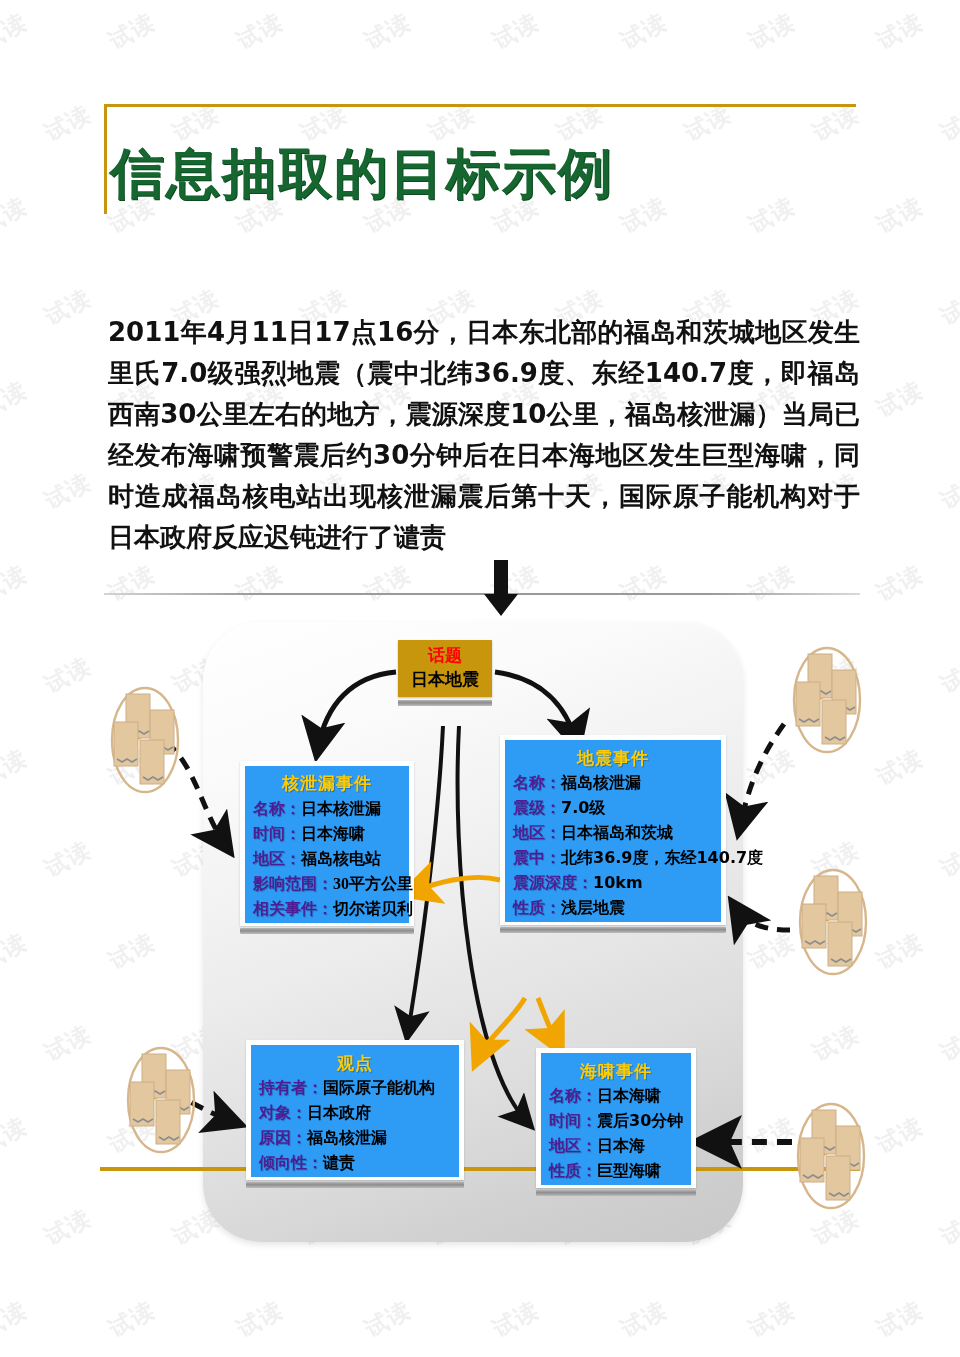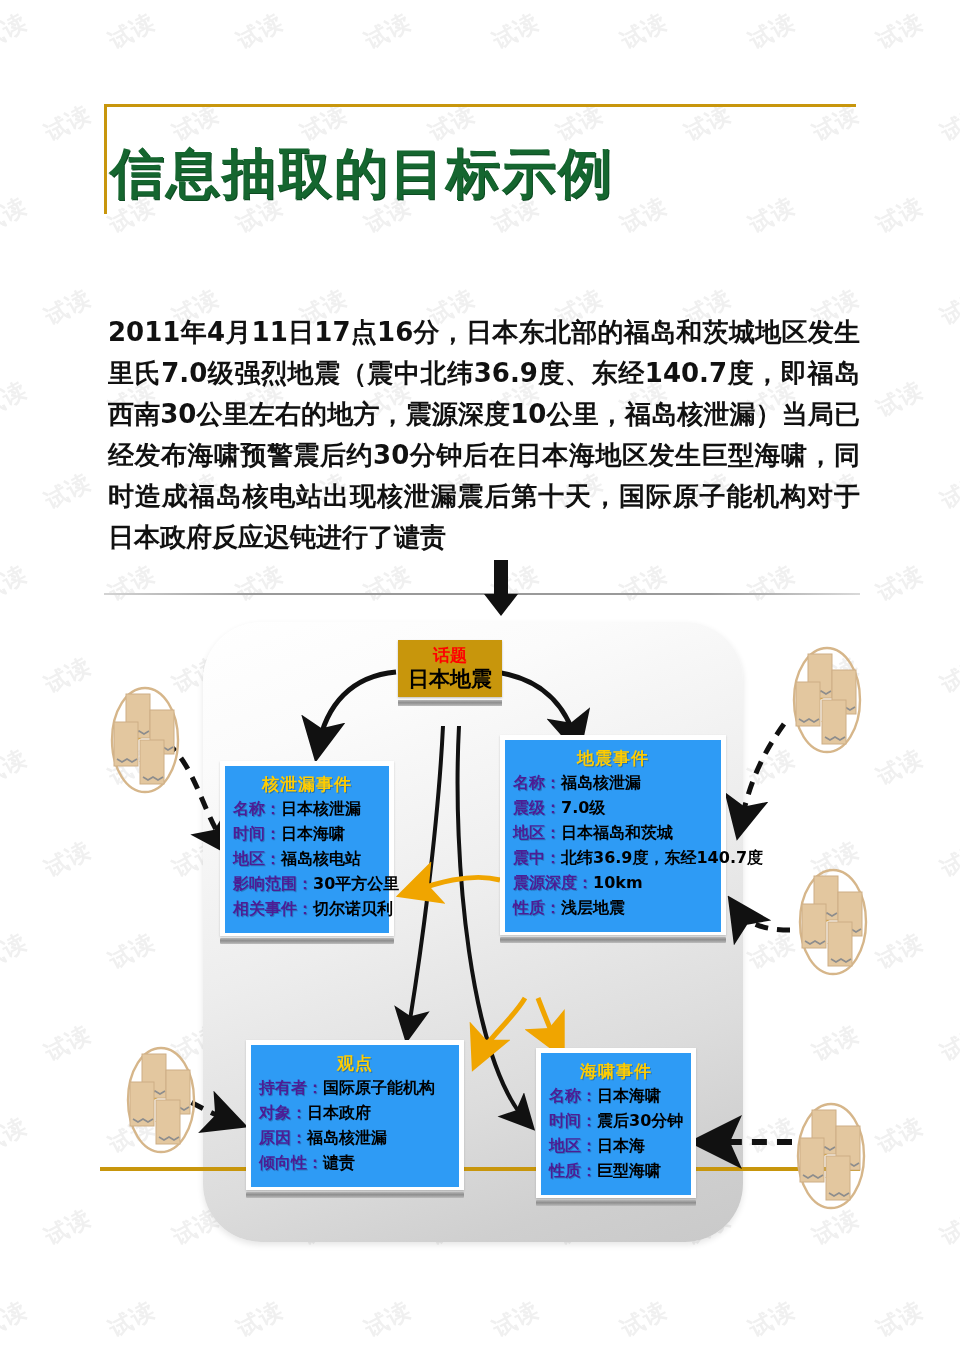--- a/index.html
+++ b/index.html
@@ -76,53 +76,53 @@
   #arrow-layer{position:absolute;left:0;top:0;width:960px;height:1357px;z-index:6;pointer-events:none;}
 
   
   .node{position:absolute;z-index:7;}
   .node .frame{
     background:#fff;padding:5px 5px 3px 5px;
     box-shadow:0 1px 2px rgba(0,0,0,.18);
   }
   .node .inner{
     background:#2e9bf5;
-    padding:6px 8px 12px 8px;
+    padding:6px 8px 2px 8px;
   }
   .node .shadowbar{
     height:6px;margin-top:2px;
     background:linear-gradient(to bottom,#b5b5b5,#8e8e8e 45%,#bdbdbd);
     border-radius:1px;
   }
   .node .ntitle{
     text-align:center;color:#ffcc00;font-weight:bold;
     font-size:17px;line-height:24px;letter-spacing:1px;
     text-shadow:1px 1px 0 rgba(0,0,0,.25);
   }
   .node .row{
     font-size:16px;line-height:25px;white-space:nowrap;font-weight:bold;
   }
   .node .row .k{color:#4c1d95;text-shadow:1px 1px 0 rgba(0,0,0,.2);}
   .node .row .v{color:#000;}
 
   
-  #node-topic{position:absolute;left:398px;top:640px;z-index:8;width:104px;}
+  #node-topic{position:absolute;left:398px;top:640px;z-index:8;width:94px;}
   #node-topic .tinner{
     background:#c8960c;padding:4px 6px 6px 6px;text-align:center;
     box-shadow:0 1px 2px rgba(0,0,0,.25);
   }
   #node-topic .ttitle{color:#ff0000;font-weight:bold;font-size:17px;line-height:23px;}
-  #node-topic .tvalue{color:#000;font-weight:bold;font-size:21px;line-height:24px;}
+  #node-topic .tvalue{color:#000;font-weight:bold;font-size:17px;line-height:24px;}
   #node-topic .shadowbar{
     height:6px;margin-top:3px;
     background:linear-gradient(to bottom,#b5b5b5,#8e8e8e 45%,#bdbdbd);
   }
 
   
-  #node-nuclear{left:220px;top:761px;width:174px;}
+  #node-nuclear{left:240px;top:761px;width:174px;font-family:Liberation Serif, serif;}
   #node-quake{left:500px;top:735px;width:226px;}
   #node-opinion{left:246px;top:1040px;width:218px;}
   #node-tsunami{left:536px;top:1048px;width:160px;}
 
   
   .doc-icon{position:absolute;z-index:7;}
 </style>
 </head>
 <body>
 

